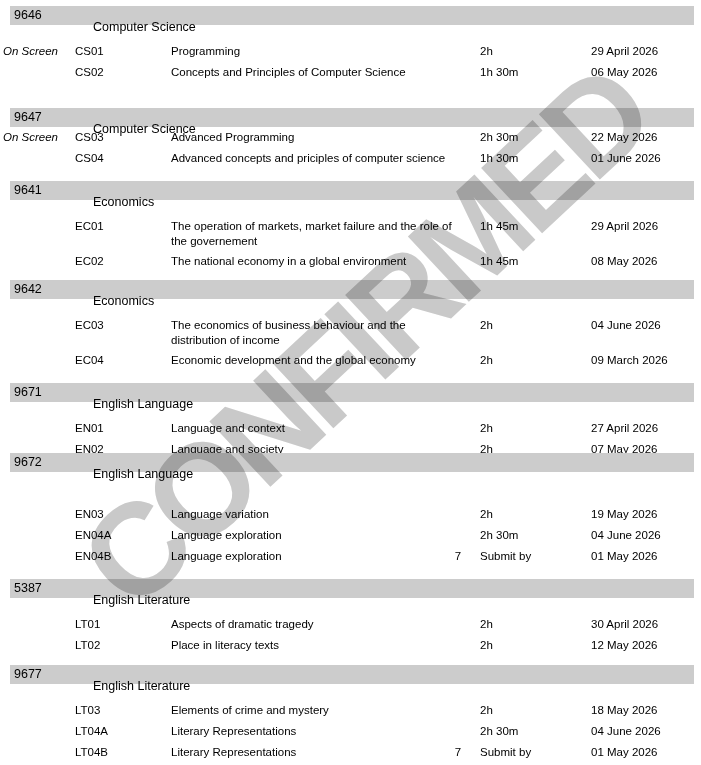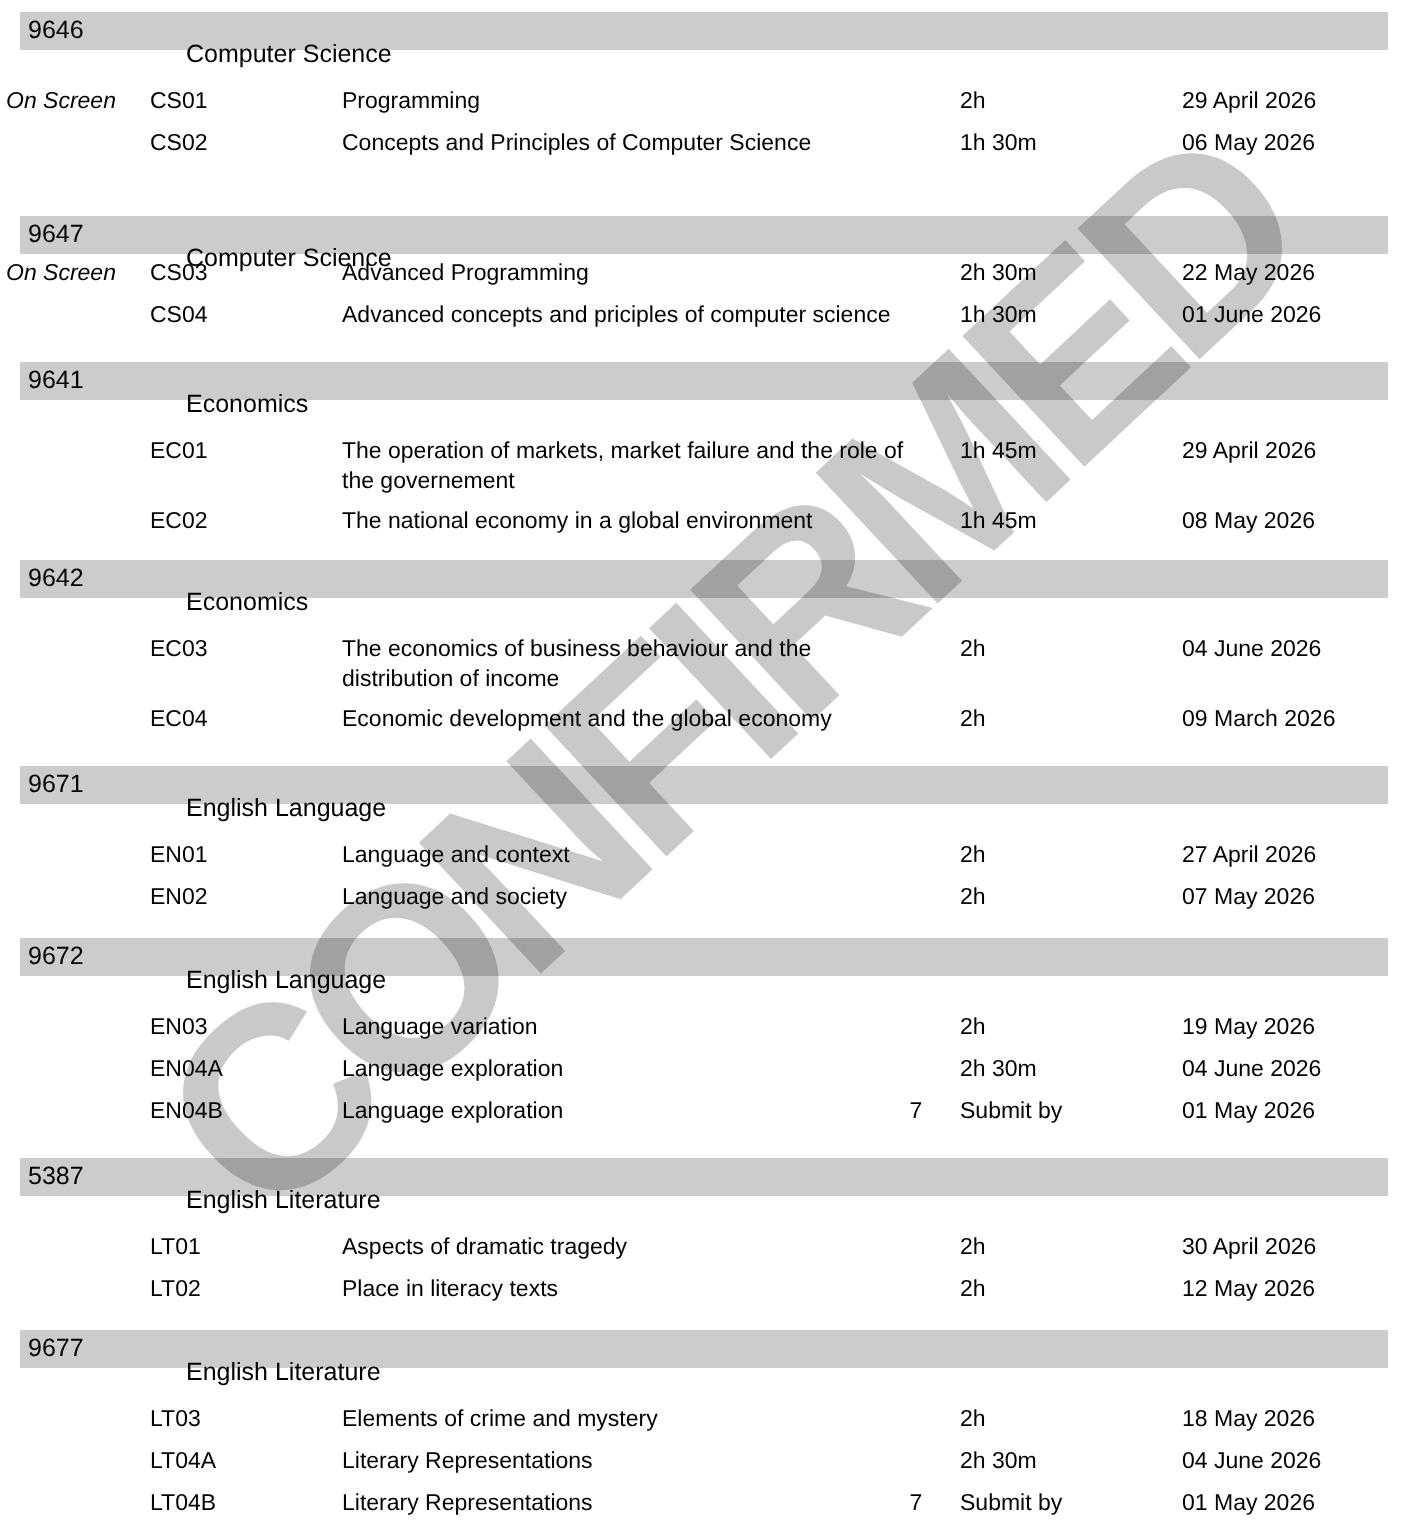--- a/index.html
+++ b/index.html
@@ -116,21 +116,21 @@
     <span class="c-dur">2h</span>
     <span class="c-date">27 April 2026</span>
   </div>
   <div class="row" style="top:442px">
     <span class="c-code">EN02</span>
     <span class="c-title">Language and society</span>
     <span class="c-dur">2h</span>
     <span class="c-date">07 May 2026</span>
   </div>
 
-  <div class="bar" style="top:469px">
+  <div class="bar" style="top:453px">
     <span class="bar-code">9672</span>
     <span class="bar-name">English Language</span>
   </div>
   <div class="row" style="top:507px">
     <span class="c-code">EN03</span>
     <span class="c-title">Language variation</span>
     <span class="c-dur">2h</span>
     <span class="c-date">19 May 2026</span>
   </div>
   <div class="row" style="top:528px">

